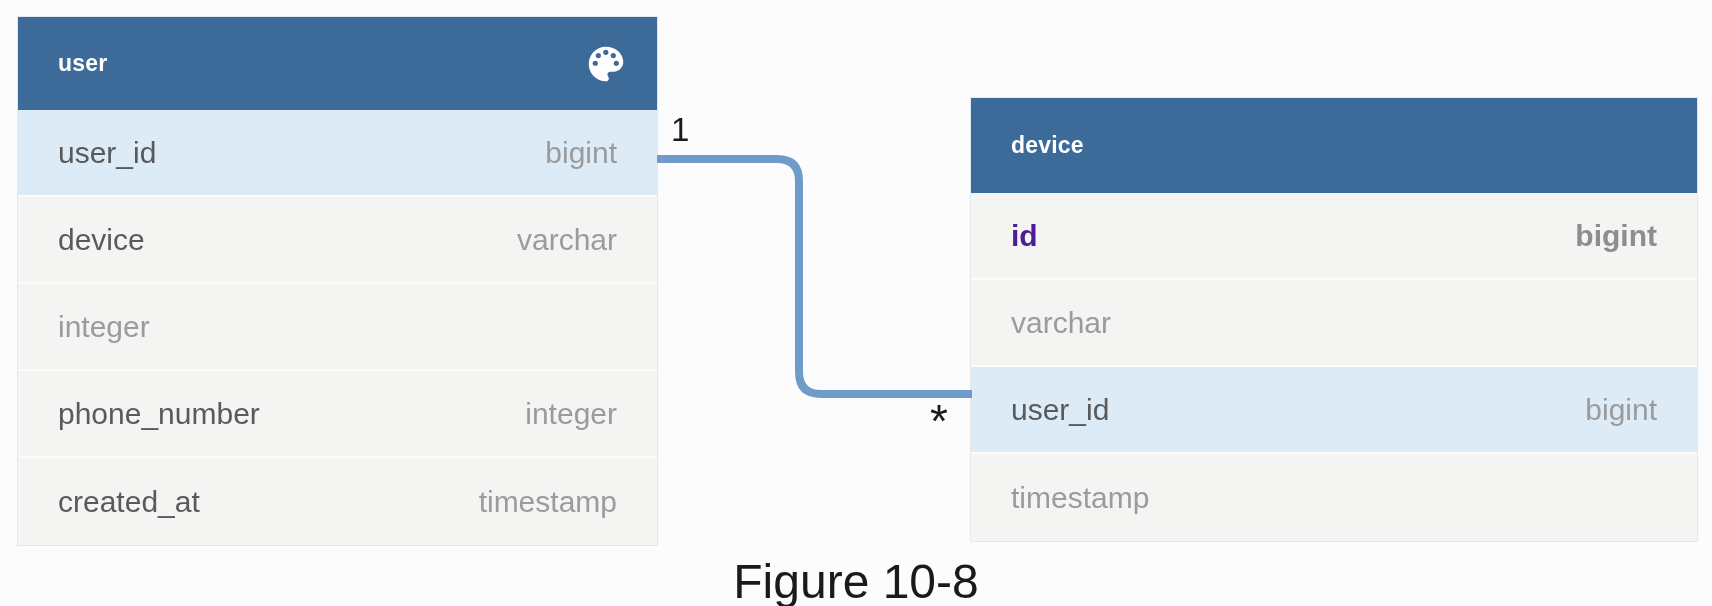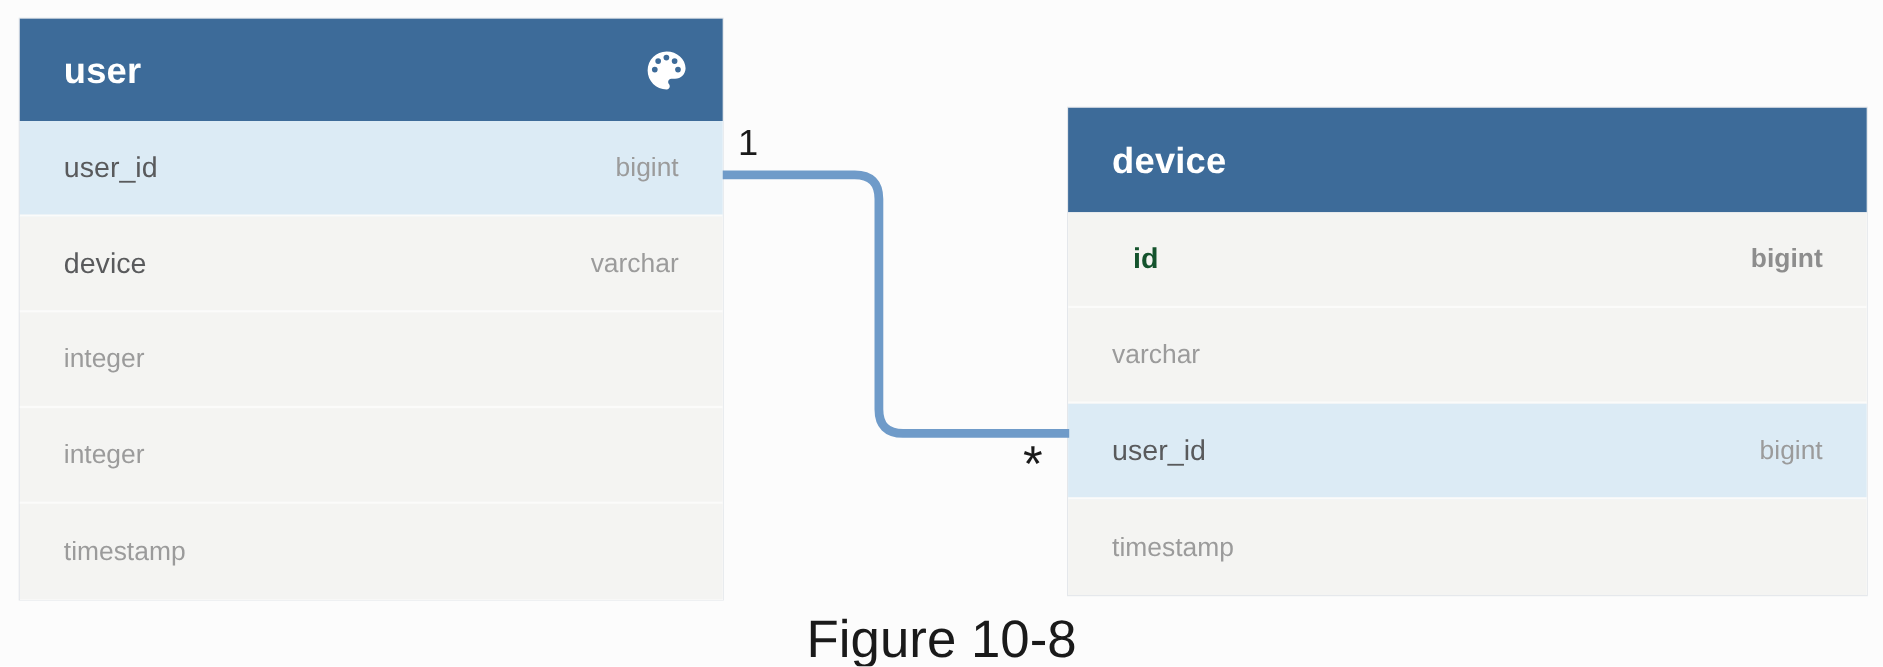--- a/index.html
+++ b/index.html
@@ -23,37 +23,37 @@
     display: flex;
     align-items: center;
     justify-content: space-between;
     background: #3d6b99;
     color: #ffffff;
     padding: 0 28px 0 40px;
     box-sizing: border-box;
   }
   .db-table .tname {
     font-weight: bold;
-    font-size: 33px;
+    font-size: 23px;
     letter-spacing: 0.2px;
   }
   .trow {
     display: flex;
     align-items: center;
     justify-content: space-between;
     background: #f4f4f2;
     padding: 0 40px;
     box-sizing: border-box;
     border-bottom: 2px solid #fbfbfa;
   }
   .trow:last-child { border-bottom: none; }
   .trow.highlight { background: #dcebf5; }
-  .cname { font-size: 26px; color: #595a5c; }
-  .ctype { font-size: 24px; color: #9b9b9b; }
-  .trow.bold .cname { font-weight: bold; color: #14532d; margin-left: 19px; }
+  .cname { font-size: 30px; color: #595a5c; }
+  .ctype { font-size: 30px; color: #9b9b9b; }
+  .trow.bold .cname { font-weight: bold; color: #4c1d95; }
   .trow.bold .ctype { font-weight: bold; color: #8d8d8d; }
 
   .user-table  { left: 18px;  top: 17px; width: 639px; }
   .user-table .thead { height: 93px; }
   .user-table .trow  { height: 87px; }
 
   .device-table { left: 971px; top: 98px; width: 726px; }
   .device-table .thead { height: 95px; }
   .device-table .trow  { height: 87px; }
 
@@ -108,23 +108,25 @@
       <span class="ctype">bigint</span>
     </div>
     <div class="trow">
       <span class="cname">device</span>
       <span class="ctype">varchar</span>
     </div>
     <div class="trow">
       <span class="ctype">integer</span>
     </div>
     <div class="trow">
+      <span class="cname">phone_number</span>
       <span class="ctype">integer</span>
     </div>
     <div class="trow">
+      <span class="cname">created_at</span>
       <span class="ctype">timestamp</span>
     </div>
   </section>
 
   <section class="db-table device-table">
     <header class="thead">
       <span class="tname">device</span>
     </header>
     <div class="trow bold">
       <span class="cname">id</span>

